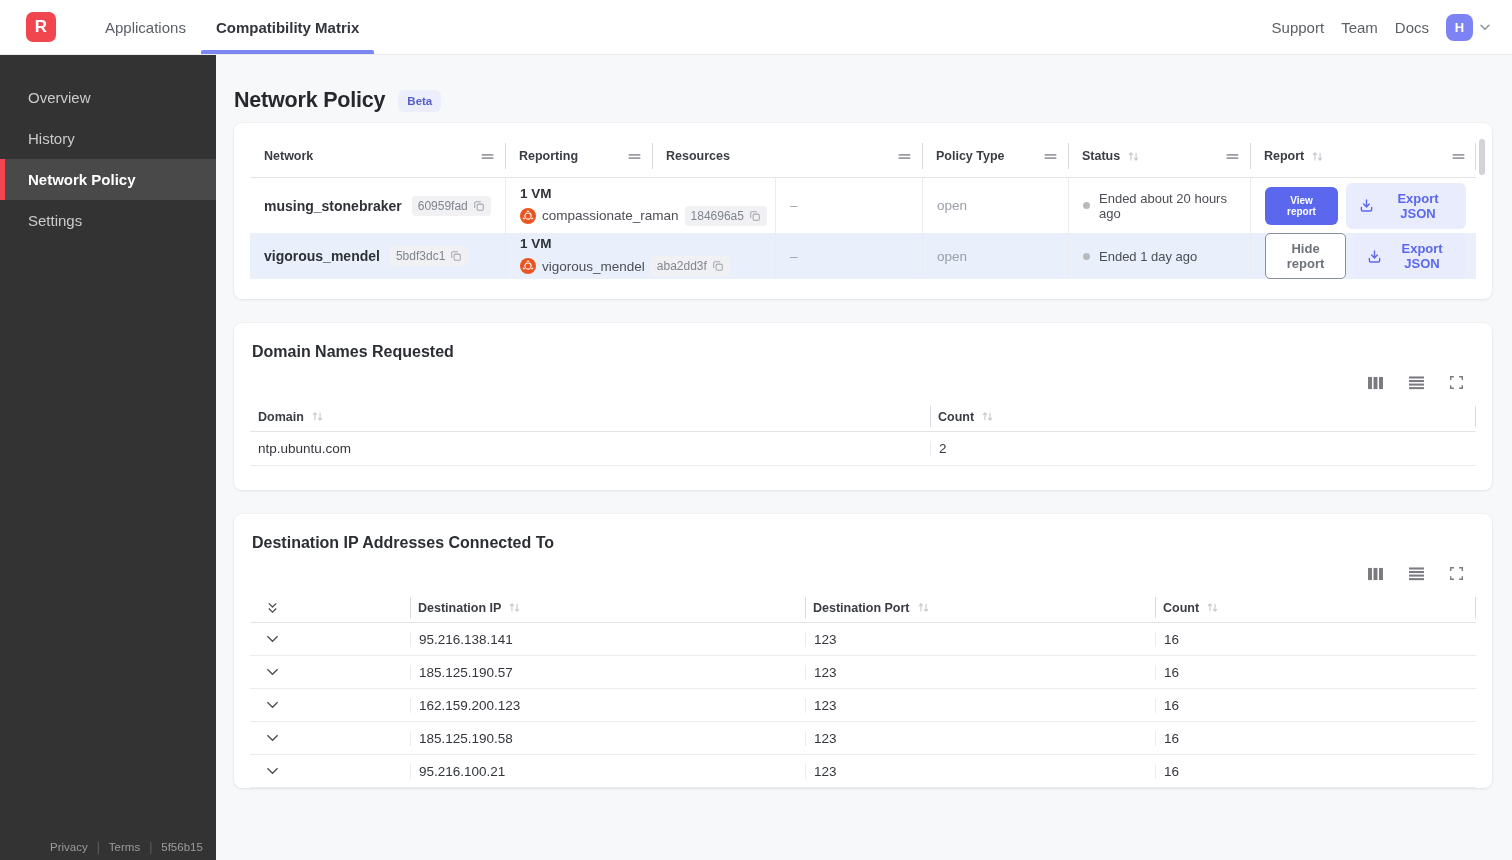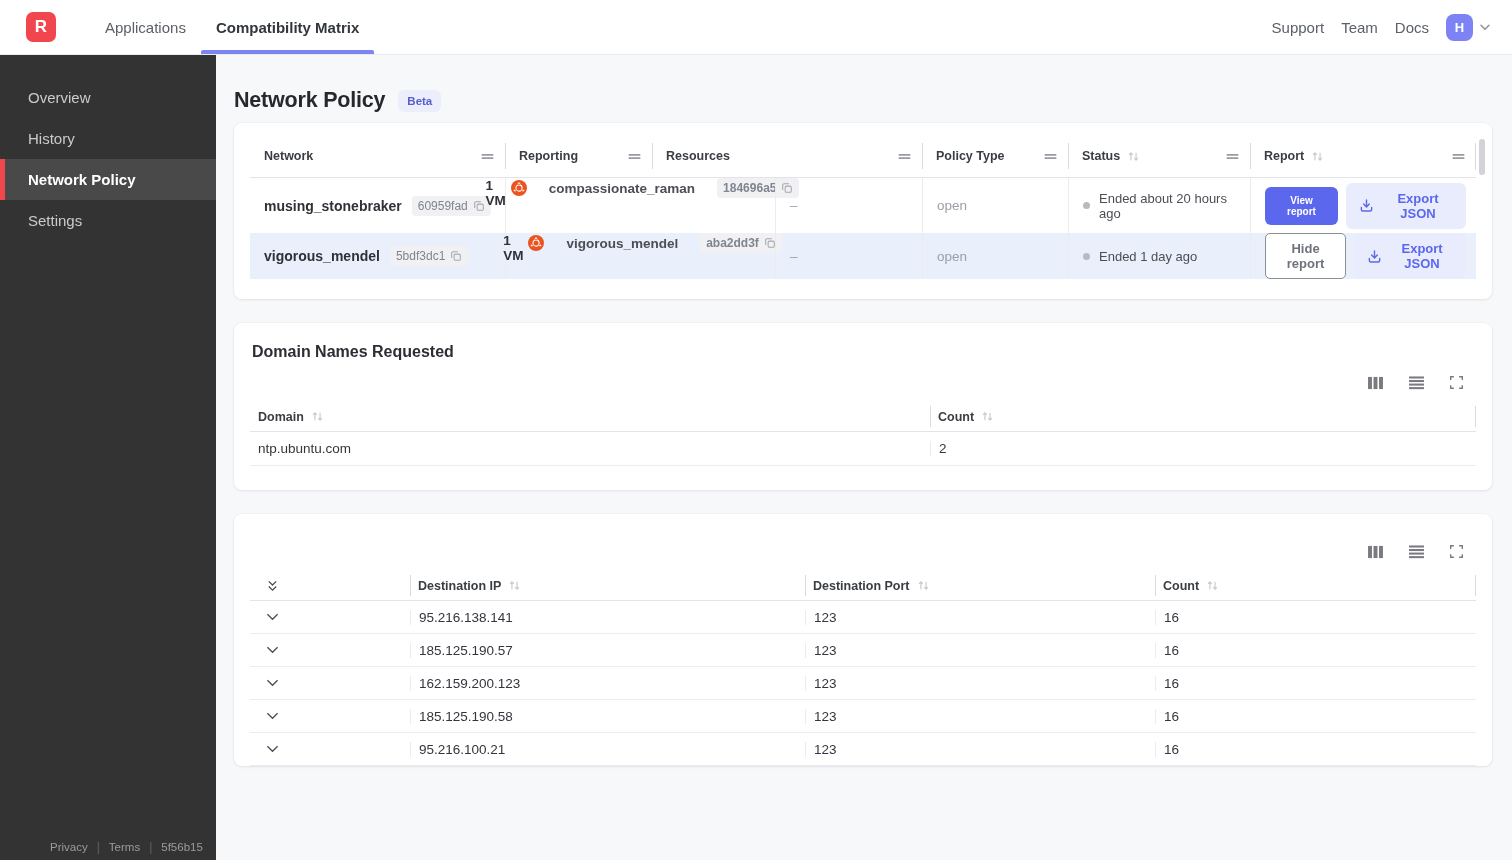--- a/index.html
+++ b/index.html
@@ -62,23 +62,23 @@
 
   .nt-row { display:flex; align-items:stretch; }
   .nt-row.r1 { height:55px; }
   .nt-row.r2 { height:46px; background:var(--row-selected,#e9f0fb); }
   .nt-cell { display:flex; align-items:center; padding:0 10px 0 14px; flex:none; }
   .nt-row .nt-cell + .nt-cell { border-left:1px solid #ececf0; }
   .net-name { font-size:14px; font-weight:700; color:#2e3137; margin-right:10px; }
   .idbadge { display:inline-flex; align-items:center; gap:5px; background:#f1f1f4; border-radius:4px;
              padding:3px 6px; font-size:12px; color:#7f8590; }
   .copy { color:#a3a7af; display:flex; cursor:pointer; }
-  .res-cell { align-items:flex-start; justify-content:center; gap:5px; }
+  .res-cell { flex-direction:column; align-items:flex-start; justify-content:center; gap:5px; }
   .vmcount { font-size:13.5px; font-weight:700; color:#2e3137; }
-  .vmrow { display:flex; align-items:center; gap:22px; font-size:13.5px; color:#4b4e54;font-weight:bold; }
+  .vmrow { display:flex; align-items:center; gap:6px; font-size:13.5px; color:#4b4e54; }
   .ubuntu { display:flex; }
   .muted { color:#9ba0a8; font-size:13.5px; }
   .dot { width:7px; height:7px; border-radius:50%; background:var(--status-dot,#b9b9be); margin-right:9px; flex:none; }
   .status-text { font-size:13px; color:#4b4e54; }
   .report-cell { gap:8px; }
   .btn-primary { background:var(--accent-indigo,#5b68ee); color:#fff; font-size:10px; font-weight:700;
                  padding:8px 12px; border-radius:6px; border:none; cursor:pointer; font-family:inherit; }
   .btn-outline { background:#fff; color:#6e737b; font-size:13px; font-weight:600; padding:7px 11px;
                  border-radius:5px; border:1px solid #898f98; cursor:pointer; font-family:inherit; }
   .btn-export { display:flex; align-items:center; gap:9px; background:var(--accent-indigo-light,#e9ecfc);
@@ -391,20 +391,21 @@
               </span>
           </div>
         </div>
         <div class="dt-row">
           <div class="dt-cell dm1">ntp.ubuntu.com</div>
           <div class="dt-cell dm2">2</div>
         </div>
       </section>
 
       <section class="card data-card dest-card">
+        <div class="card-title">Destination IP Addresses Connected To</div>
         <div class="controls">
           <span class="ctrl">
               <svg width="17" height="14" viewBox="0 0 18 15" fill="currentColor">
                 <rect x="1" y="1" width="4.2" height="13"></rect>
                 <rect x="6.9" y="1" width="4.2" height="13"></rect>
                 <rect x="12.8" y="1" width="4.2" height="13"></rect>
               </svg>
             </span>
           <span class="ctrl">
               <svg width="17" height="14" viewBox="0 0 18 15" fill="currentColor">

